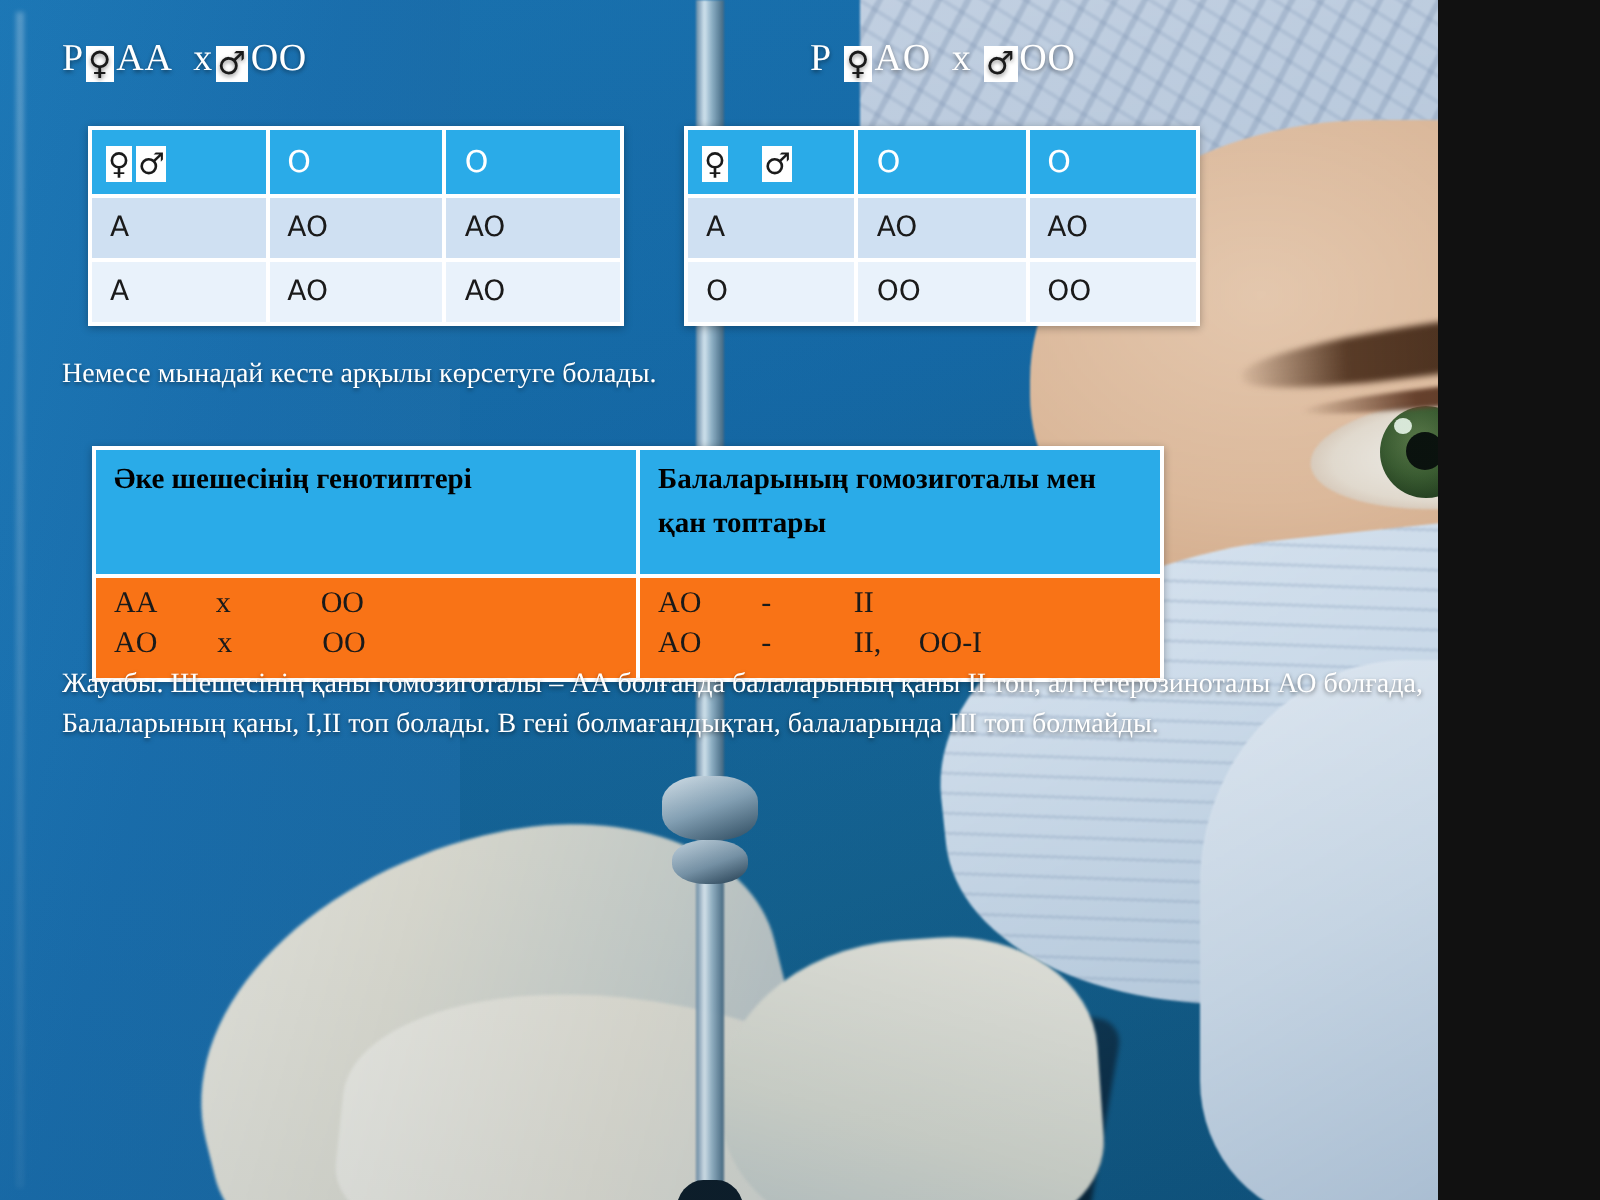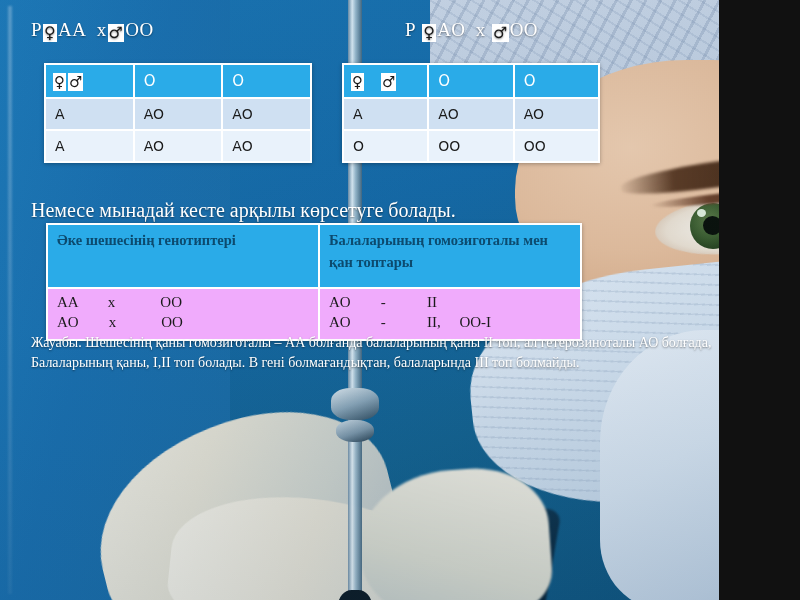--- a/index.html
+++ b/index.html
@@ -218,24 +218,23 @@
   .punnett .corner-cell { padding: 0 6px; }
   .punnett .corner-cell .sym { font-size: 15px; }
   #punnett-right .corner-cell .sym:last-child { margin-left: 16px; }
 
   
   .note-line {
     position: absolute;
     left: 31px;
     top: 180px;
     color: #ffffff;
-    font-size: 20px;
+    font-size: 14px;
     white-space: nowrap;
     text-shadow: 0 1px 2px rgba(0,0,0,.45);
-    margin-top: 19px;
   }
 
   
   #summary-table {
     position: absolute;
     left: 46px;
     top: 223px;
     width: 534px;
     border-collapse: collapse;
     table-layout: fixed;
@@ -243,28 +242,28 @@
     box-shadow: 0 1px 4px rgba(0,0,0,.30);
   }
   #summary-table th, #summary-table td {
     border: 2px solid #ffffff;
     vertical-align: top;
     text-align: left;
     padding: 5px 9px;
   }
   #summary-table thead th {
     background: #2aabe8;
-    color: #0c4a6e;
+    color: #000000;
     font-size: 14.5px;
     font-weight: bold;
     line-height: 1.5;
     height: 52px;
   }
   #summary-table tbody td {
-    background: #f0abfc;
+    background: #f97316;
     color: #1a1a1a;
     font-size: 15px;
     line-height: 1.32;
     padding-top: 4px;
     padding-bottom: 6px;
   }
   #summary-table col.c1 { width: 272px; }
   #summary-table col.c2 { width: 262px; }
 
   .pair-row { display: block; white-space: pre; }

